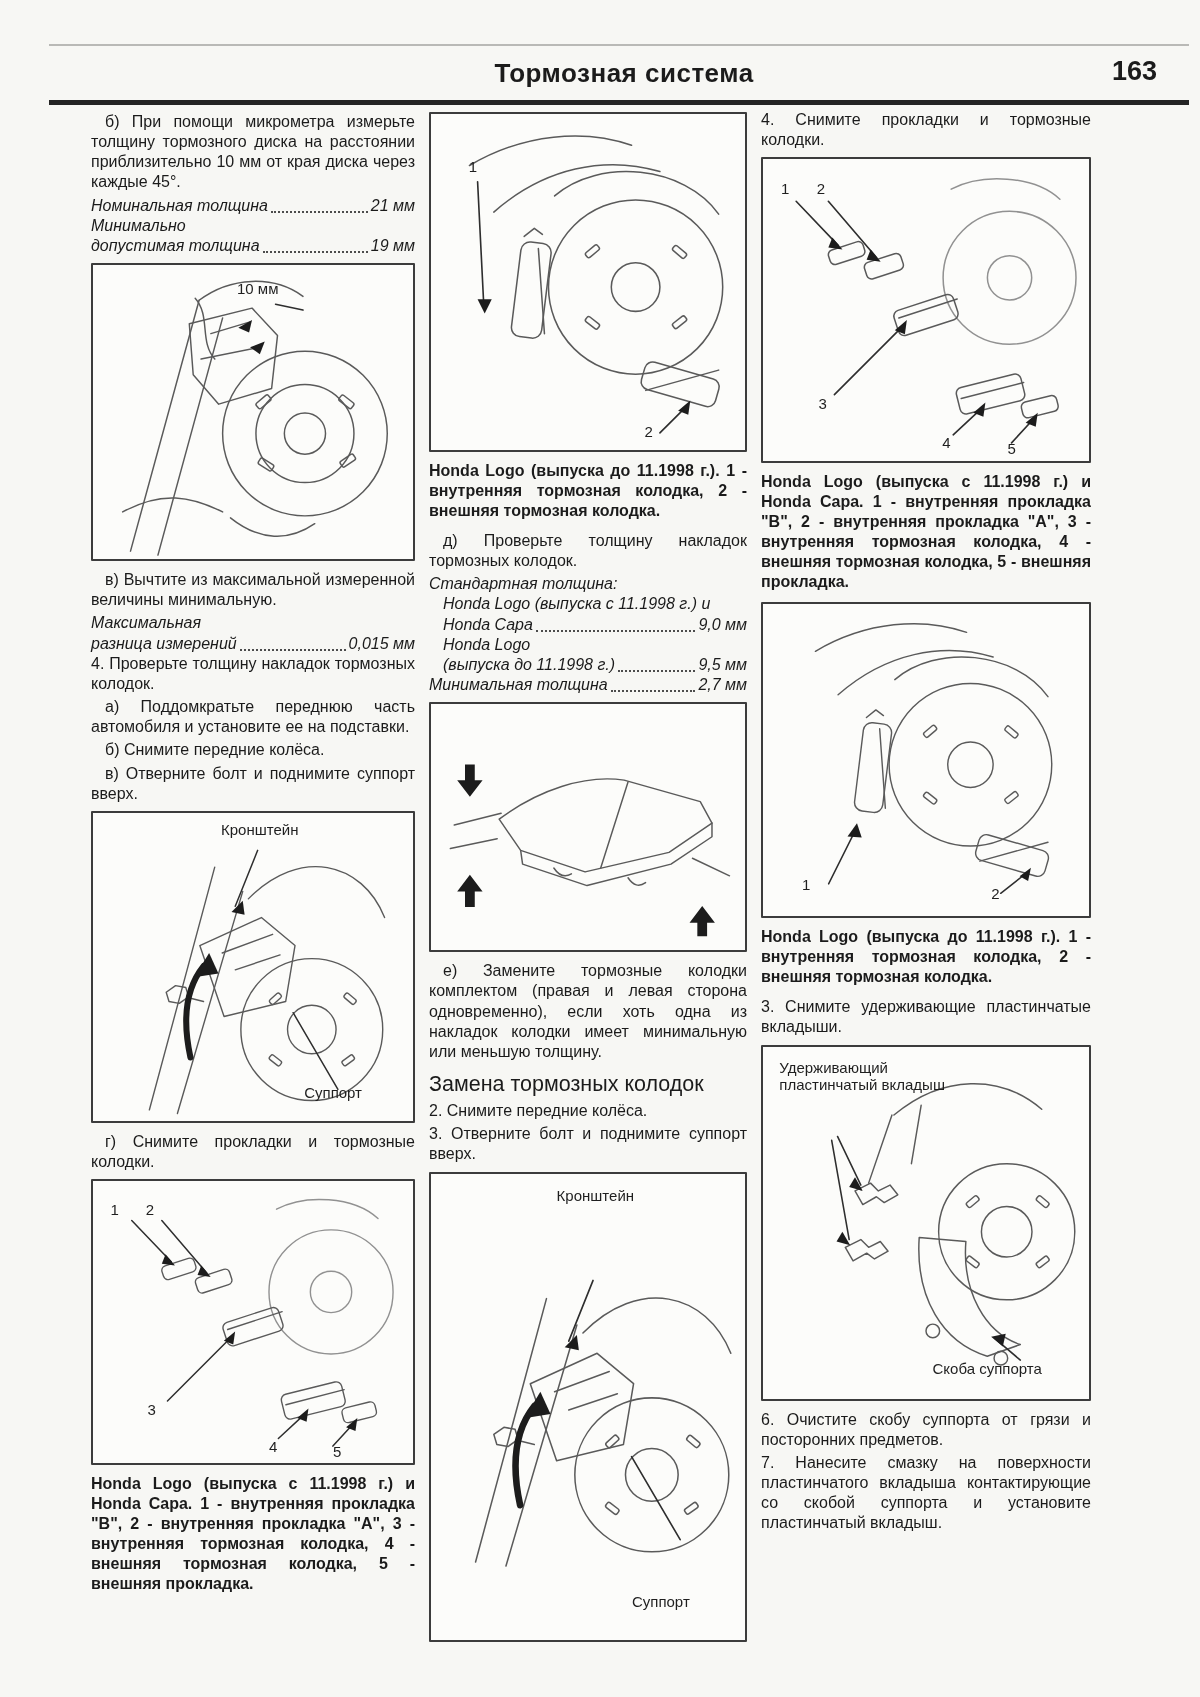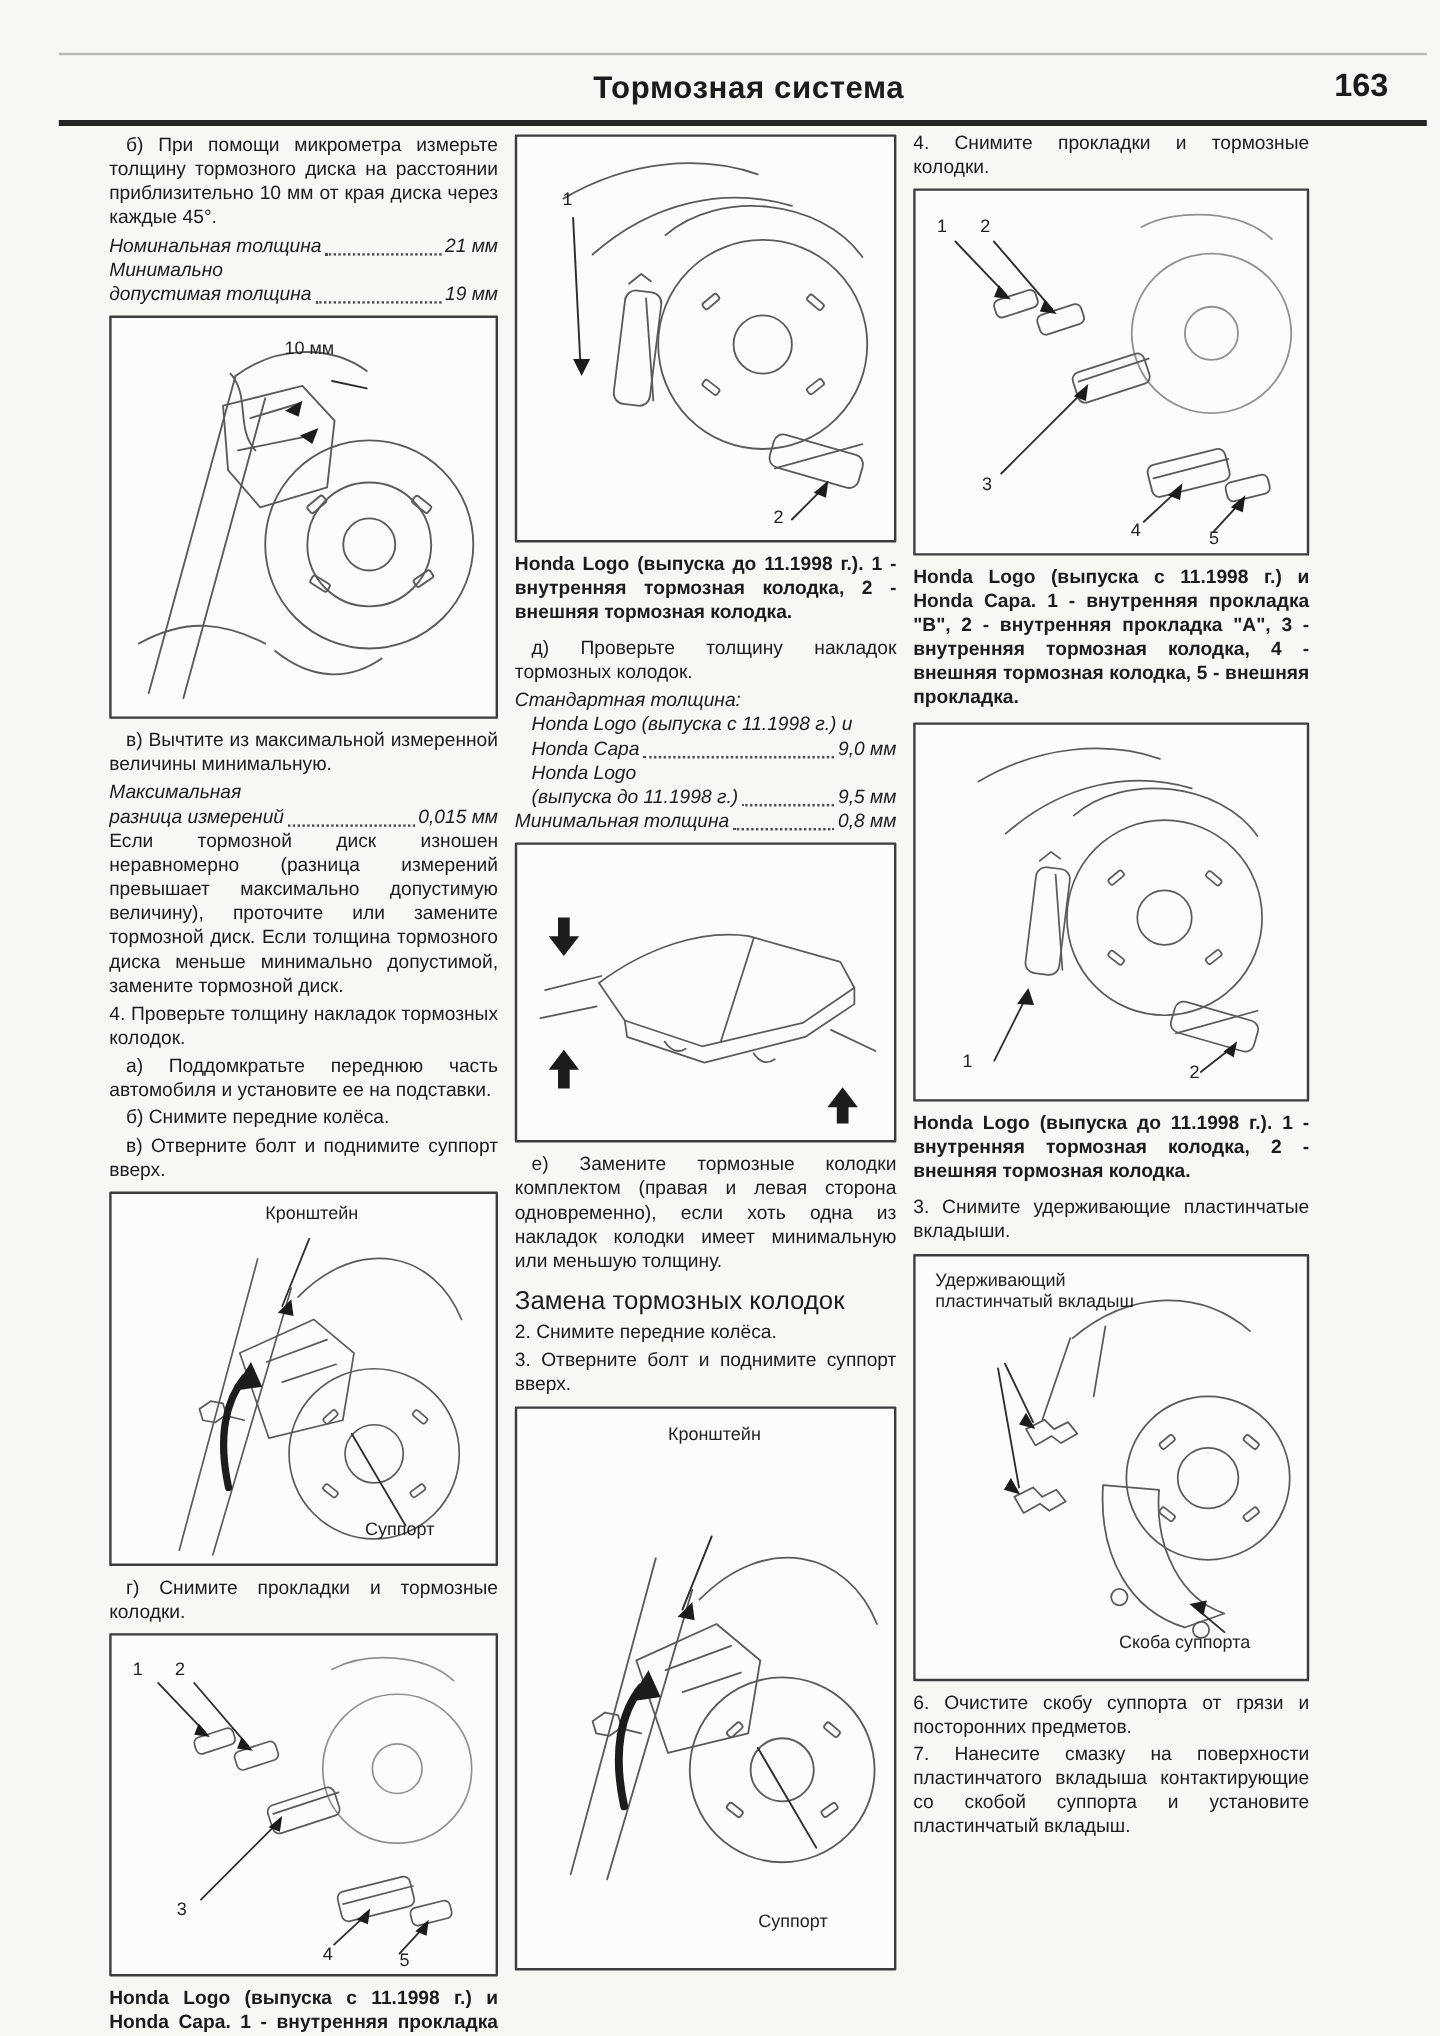--- a/index.html
+++ b/index.html
@@ -78,21 +78,21 @@
       </div>
       <div class="spec">
         <span class="sl">Минимально</span>
       </div>
       <div class="spec">
         <span class="sl">допустимая толщина</span>
         <span class="dots"></span>
         <span class="sv">19 мм</span>
       </div>
 
-      <figure class="fig" style="height:336px">
+      <figure class="fig" style="height:298px">
         <svg class="art" viewBox="0 0 310 300">
           <path d="M30,292 L100,36"></path>
             <path d="M58,296 L124,54"></path>
           <path d="M100,36 C132,12 176,10 206,32"></path>
           <circle cx="208" cy="172" r="84"></circle>
             <circle cx="208" cy="172" r="50"></circle>
             <circle cx="208" cy="172" r="21"></circle>
           <rect x="242" y="136" width="16" height="7" rx="2" transform="rotate(38 250 140)"></rect>
           <rect x="244" y="196" width="16" height="7" rx="2" transform="rotate(-34 252 200)"></rect>
           <rect x="160" y="200" width="16" height="7" rx="2" transform="rotate(32 168 204)"></rect>
@@ -112,21 +112,20 @@
 
       <p class="body ind">в) Вычтите из максимальной измеренной величины минимальную.</p>
       <div class="spec">
         <span class="sl">Максимальная</span>
       </div>
       <div class="spec">
         <span class="sl">разница измерений</span>
         <span class="dots"></span>
         <span class="sv">0,015 мм</span>
       </div>
-      <p class="body">Если тормозной диск изношен неравномерно (разница измерений превышает максимально допустимую величину), проточите или замените тормозной диск. Если толщина тормозного диска меньше минимально допустимой, замените тормозной диск.</p>
       <p class="body">4. Проверьте толщину накладок тормозных колодок.</p>
       <p class="body ind">а) Поддомкратьте переднюю часть автомобиля и установите ее на подставки.</p>
       <p class="body ind">б) Снимите передние колёса.</p>
       <p class="body ind">в) Отверните болт и поднимите суппорт вверх.</p>
 
       <figure class="fig" style="height:312px">
         <svg class="art" viewBox="0 0 310 330">
           <path d="M44,318 L114,58"></path>
             <path d="M74,322 L144,84"></path>
           <path d="M150,92 C205,36 272,52 296,112"></path>
@@ -231,21 +230,21 @@
         <span class="sl">Honda Logo</span>
       </div>
       <div class="spec ind2">
         <span class="sl">(выпуска до 11.1998 г.)</span>
         <span class="dots"></span>
         <span class="sv">9,5 мм</span>
       </div>
       <div class="spec">
         <span class="sl">Минимальная толщина</span>
         <span class="dots"></span>
-        <span class="sv">0,8 мм</span>
+        <span class="sv">2,7 мм</span>
       </div>
 
       <figure class="fig" style="height:250px">
         <svg class="art" viewBox="0 0 310 252">
           <path d="M18,124 L66,112"></path>
             <path d="M14,148 L62,138"></path>
             <path d="M262,158 L300,176"></path>
           <path d="M64,118 C104,88 152,72 192,78 L270,100 L282,122 L238,152 L152,172 L86,150 Z"></path>
           <path d="M196,80 L168,168"></path>
           <path d="M86,150 L88,164 L154,186 L240,164 L282,136 L282,122"></path>

